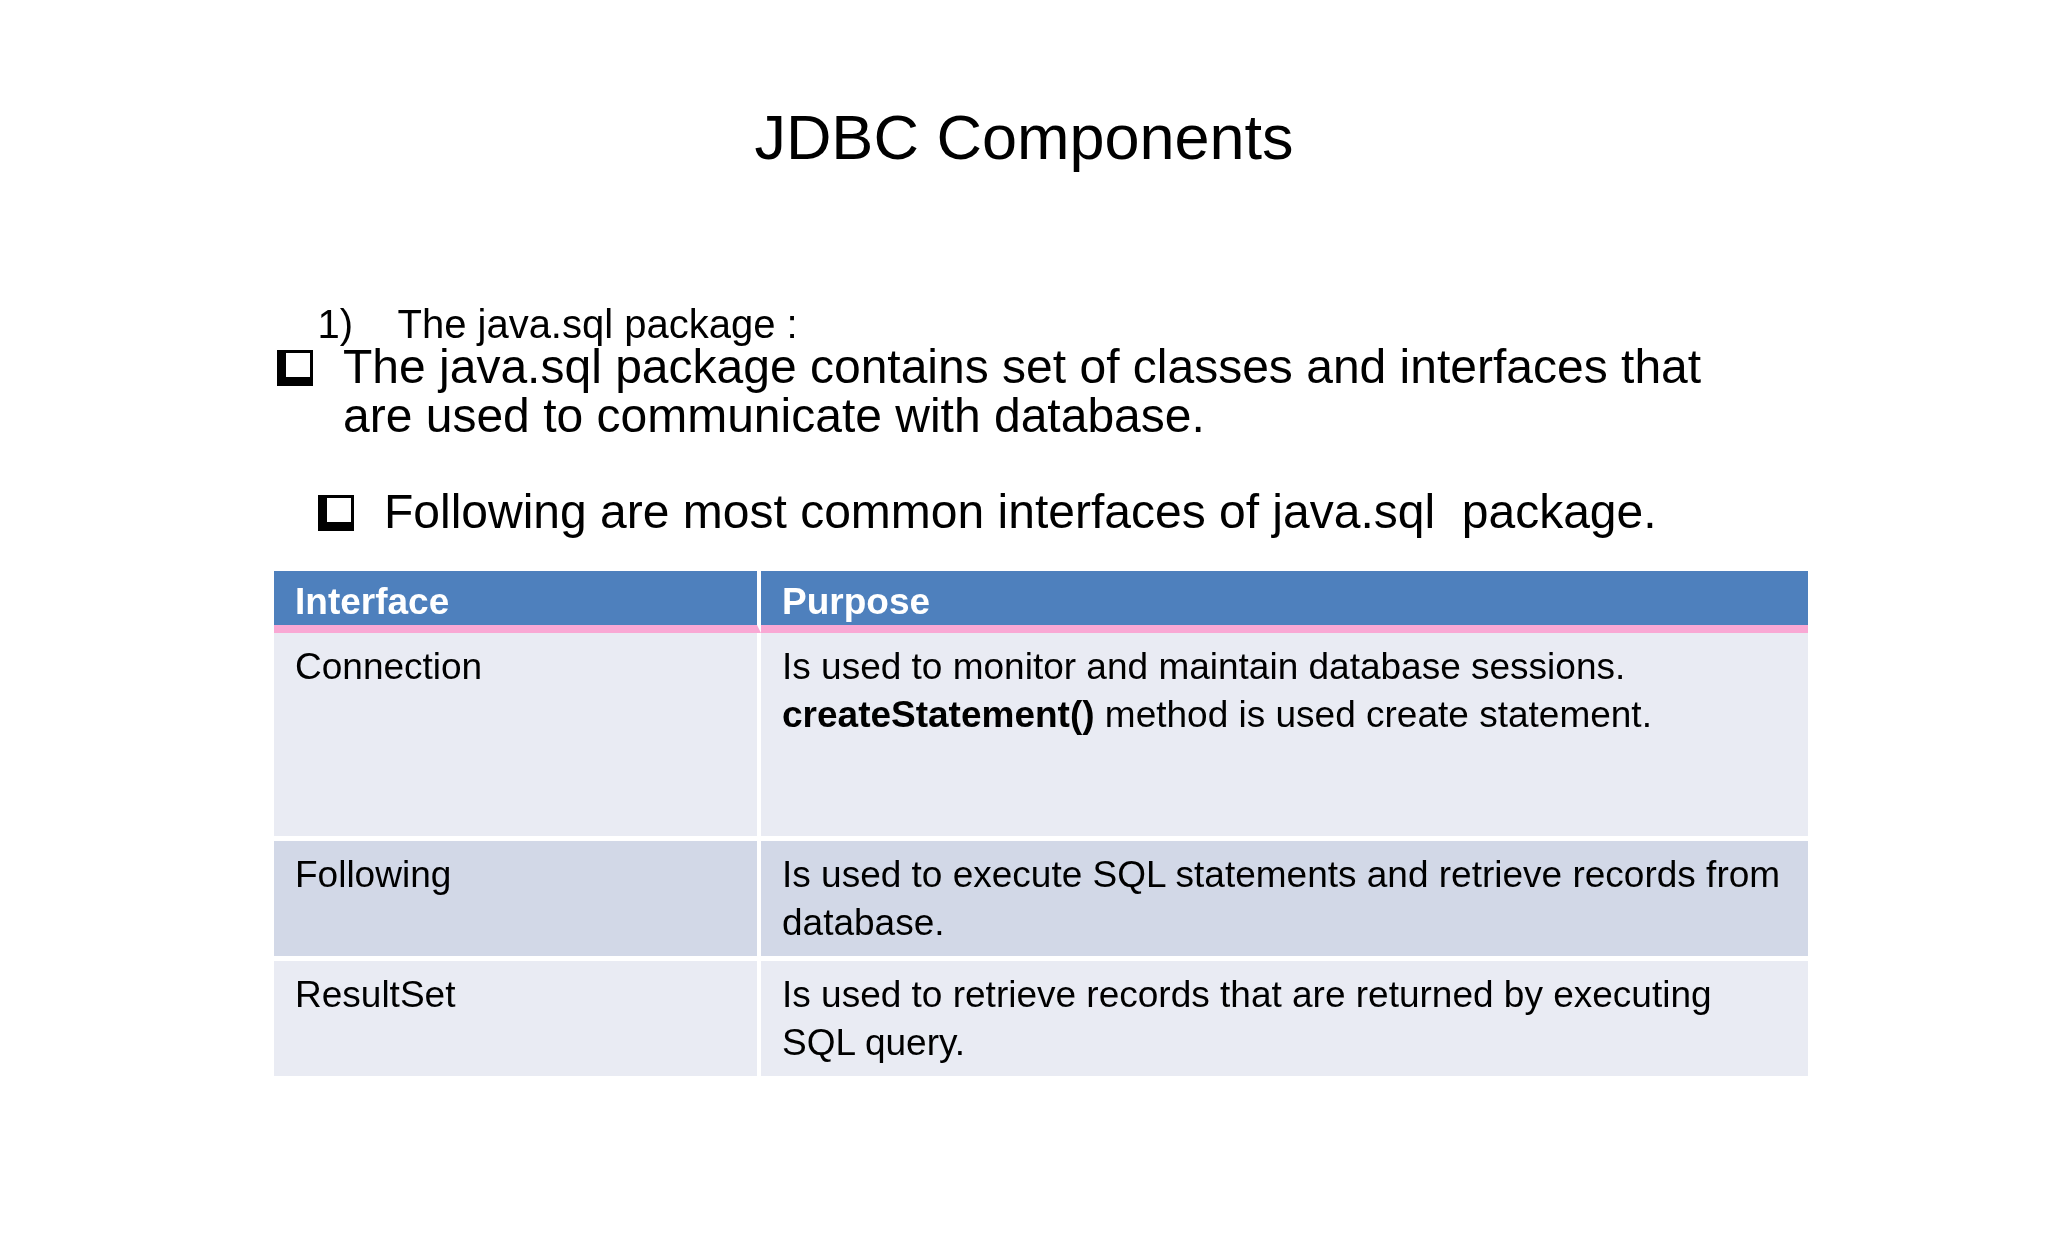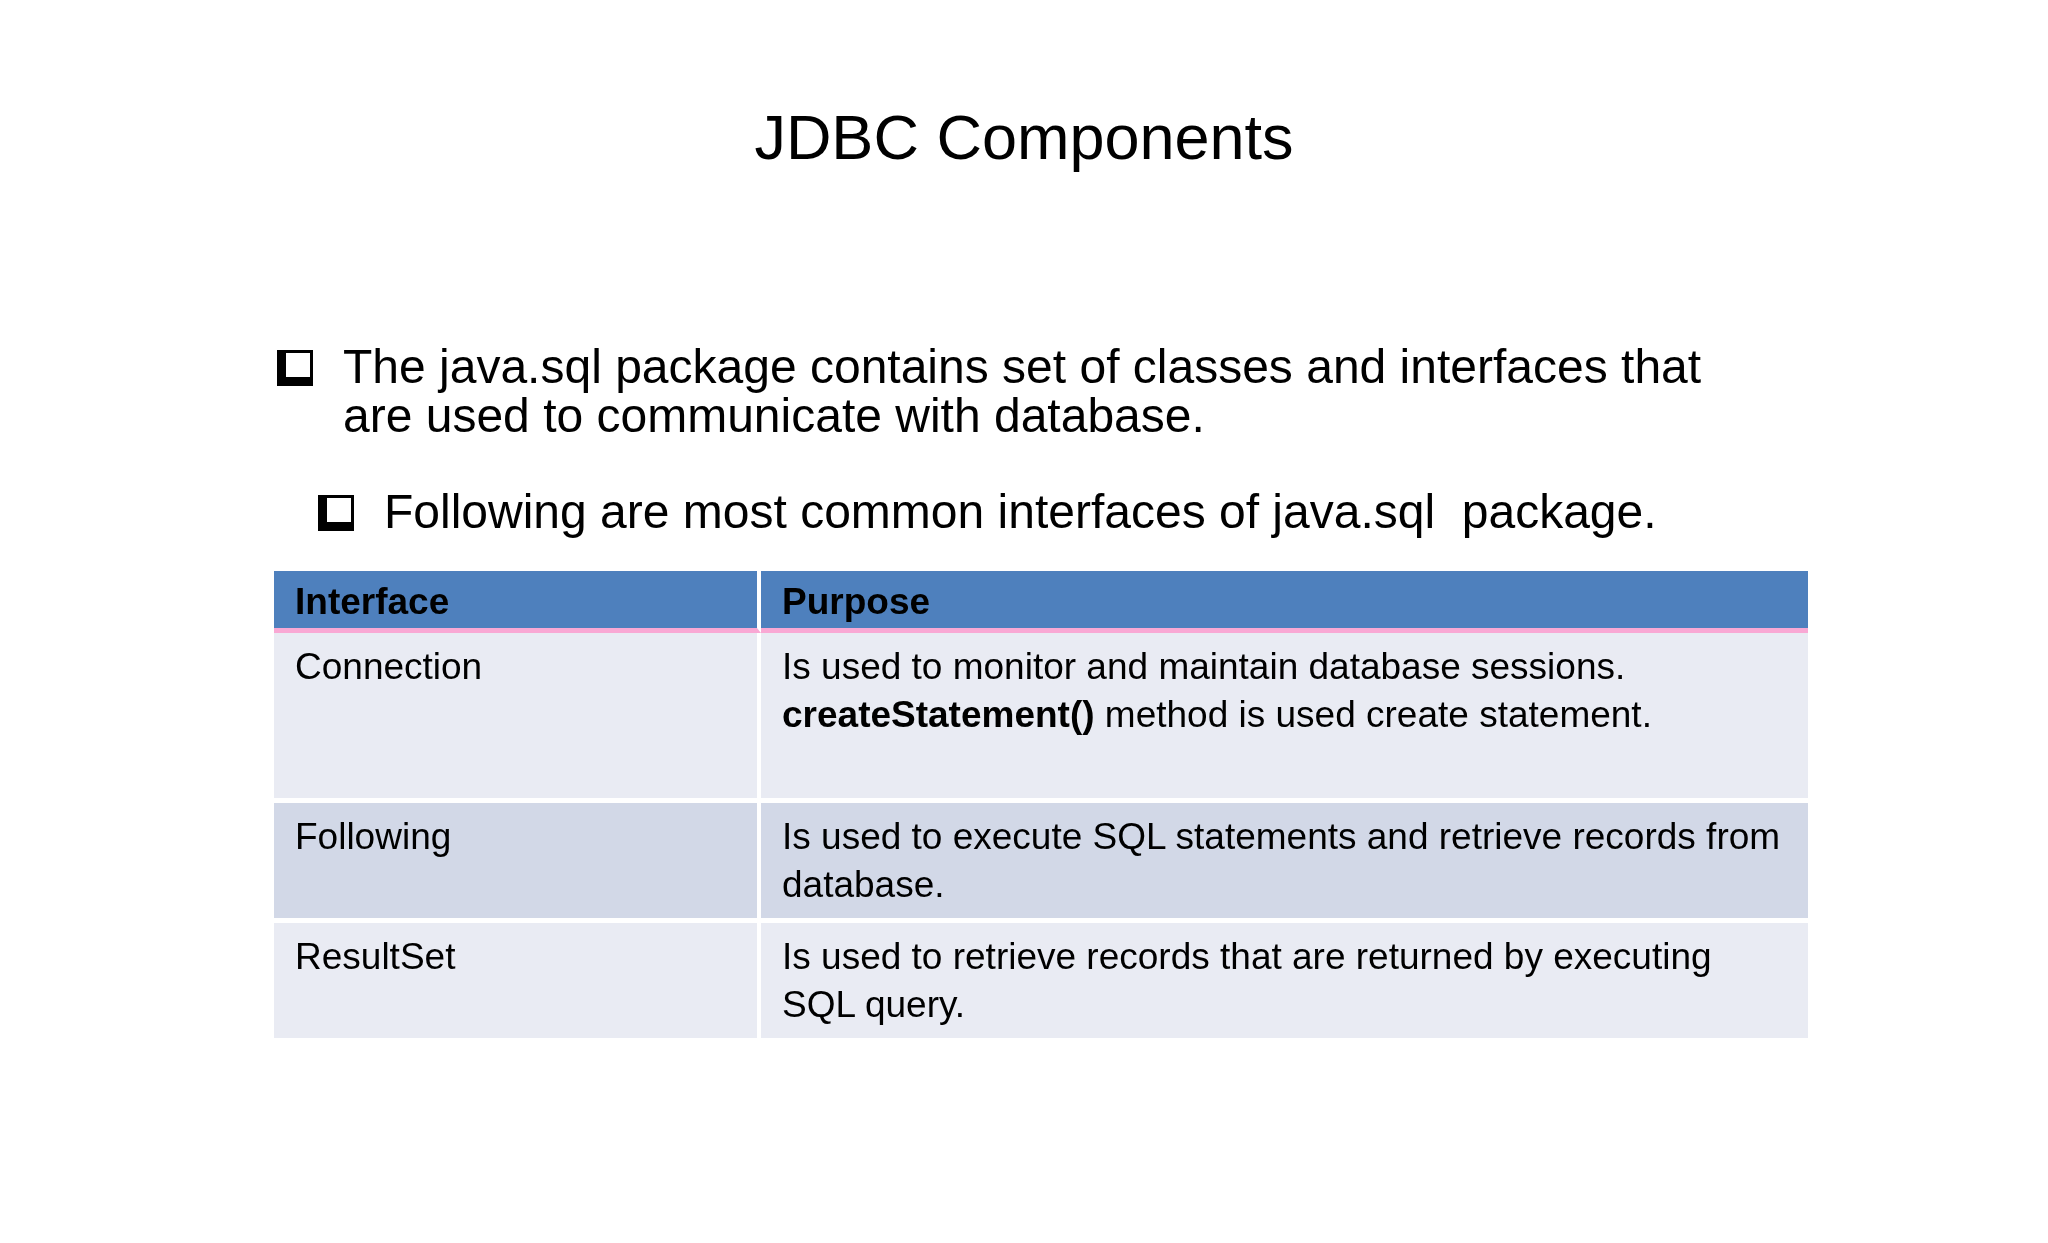--- a/index.html
+++ b/index.html
@@ -76,51 +76,54 @@
   .interfaces-table col.c1 { width: 487px; }
   .interfaces-table col.c2 { width: 1047px; }
   .interfaces-table th,
   .interfaces-table td {
     box-sizing: border-box;
     text-align: left;
     vertical-align: top;
   }
   .interfaces-table th {
     background: #4e80bd;
-    color: #000000;
+    color: #ffffff;
     font-weight: bold;
     font-size: 37px;
     line-height: 42px;
     height: 62px;
     padding: 10px 10px 2px 21px;
-    border-bottom: 5px solid #f9a8d4;
+    border-bottom: 8px solid #f9a8d4;
   }
   .interfaces-table th:first-child,
   .interfaces-table td:first-child {
     border-right: 4px solid #ffffff;
   }
   .interfaces-table td {
     font-size: 37px;
     line-height: 48px;
     padding: 10px 20px 9px 21px;
     border-bottom: 5px solid #ffffff;
   }
   .interfaces-table tr.dark td  { background: #d2d8e7; }
   .interfaces-table tr.light td { background: #e9ebf3; }
-  .interfaces-table tr.tall td  { height: 170px; }
+  .interfaces-table tr.tall td  { height: 208px; }
   .purpose-cell span { white-space: pre-wrap; }
   .purpose-cell b { font-weight: bold; }
 </style>
 </head>
 <body>
 
 <div class="slide">
 
   <div class="slide-title">JDBC Components</div>
 
+  <div class="numbered-heading">
+    <span class="num">1)</span><span>The java.sql package :</span>
+  </div>
 
   <div class="bullet-item b1">
     <span class="square-bullet"></span>
     <span class="bullet-text">The java.sql package contains set of classes and interfaces that are used to communicate with database.</span>
   </div>
 
   <div class="bullet-item b2">
     <span class="square-bullet"></span>
     <span class="bullet-text">Following are most common interfaces of java.sql  package.</span>
   </div>

